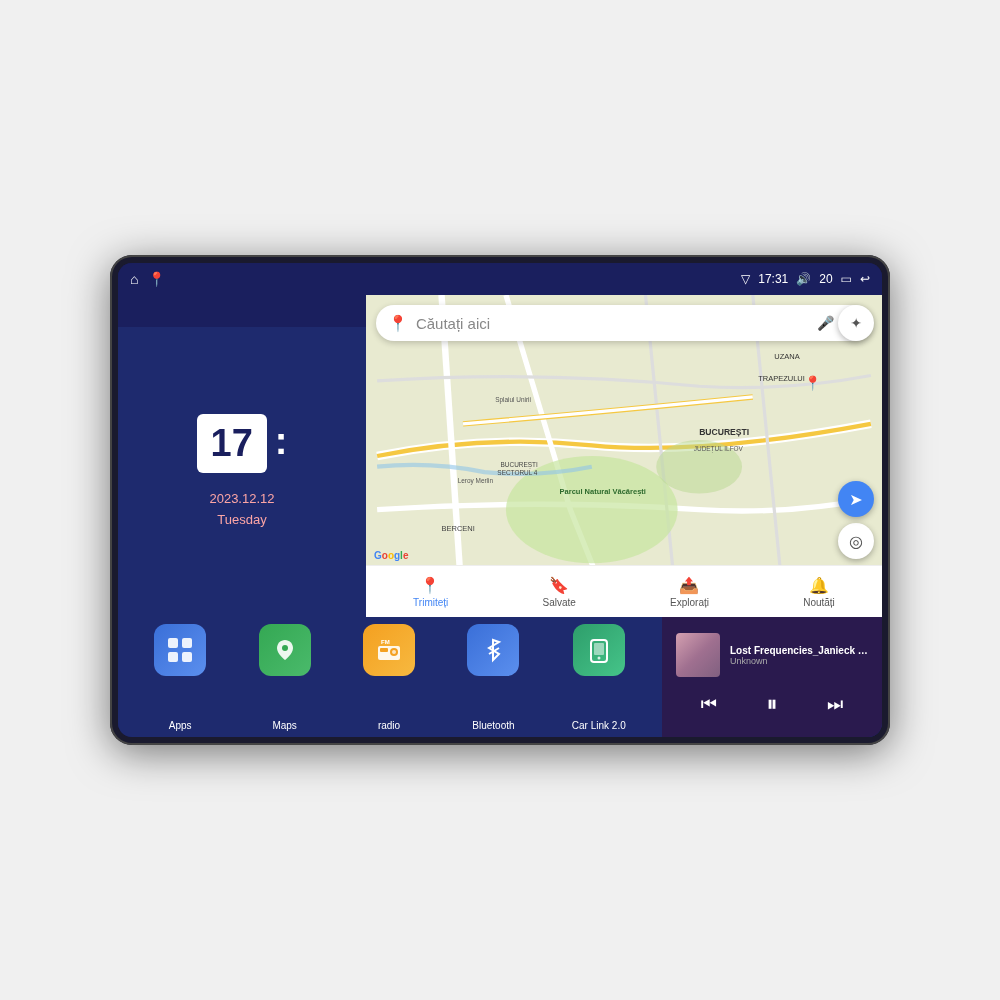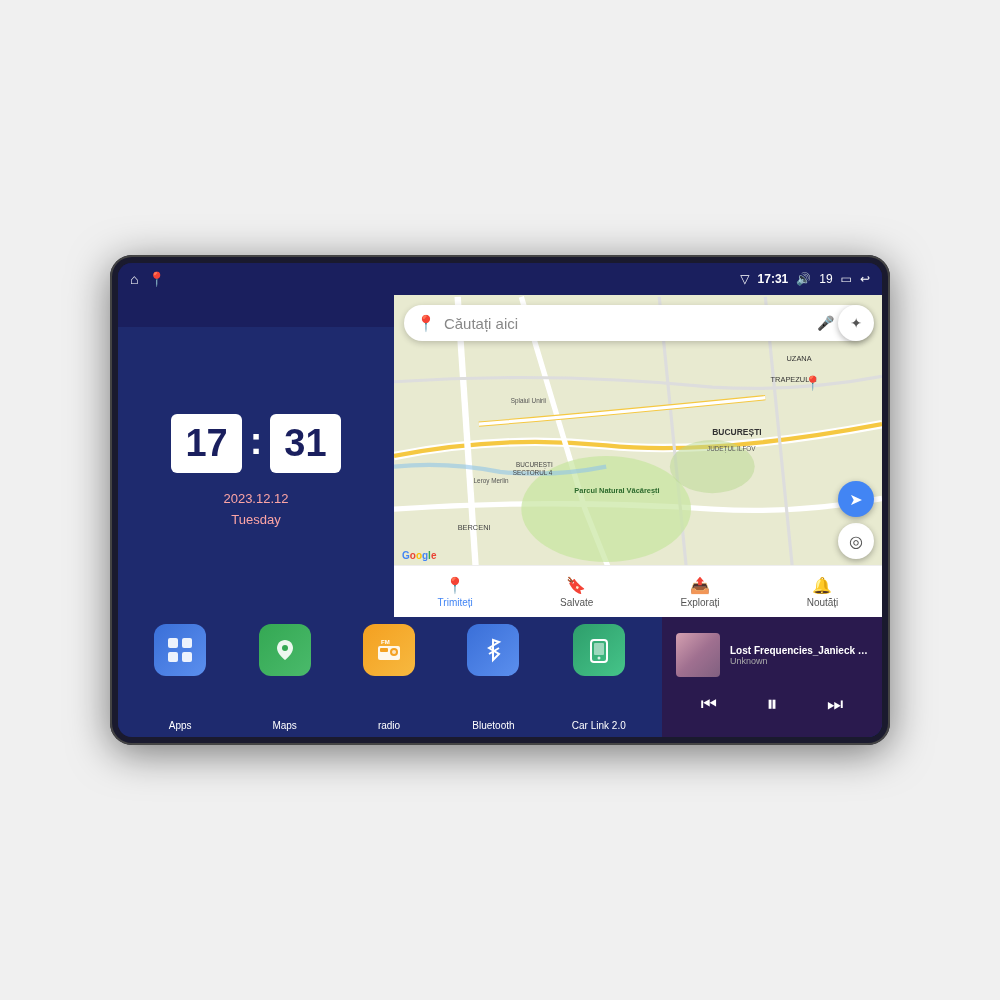--- a/index.html
+++ b/index.html
@@ -59,41 +59,41 @@
     }
 
     .status-icon {
       color: #fff;
       font-size: 14px;
     }
 
     .status-time {
       font-size: 12px;
       color: #fff;
-      font-weight: bold;
+      font-weight: normal;
     }
 
     
     .main-content {
       flex: 1;
       display: flex;
       flex-direction: column;
       overflow: hidden;
     }
 
     
     .top-section {
       display: flex;
       flex: 1;
       overflow: hidden;
     }
 
     
     .clock-panel {
-      width: 276px;
+      width: 248px;
       background: #1e2a6e;
       display: flex;
       flex-direction: column;
       align-items: center;
       justify-content: center;
       padding: 20px;
       flex-shrink: 0;
       margin-top: 32px;
     }
 
@@ -419,34 +419,33 @@
 
     <div class="status-bar">
       <div class="status-left">
         <span class="status-icon">⌂</span>
         <span class="status-icon">📍</span>
       </div>
       <div class="status-right">
         <span>▽</span>
         <span class="status-time">17:31</span>
         <span>🔊</span>
-        <span>19</span>
+        <span>20</span>
         <span>▭</span>
         <span>↩</span>
       </div>
     </div>
 
     <div class="main-content">
       <div class="top-section">
 
         <div class="clock-panel">
           <div class="clock-display">
             <div class="clock-digit-box">17</div>
             <div class="clock-colon">:</div>
-            <div class="clock-digit-box">31</div>
           </div>
           <div class="clock-date">
             <div>2023.12.12</div>
             <div>Tuesday</div>
           </div>
         </div>
 
         <div class="map-panel">
 
           <svg class="map-svg" viewBox="0 0 460 300" xmlns="http://www.w3.org/2000/svg">

